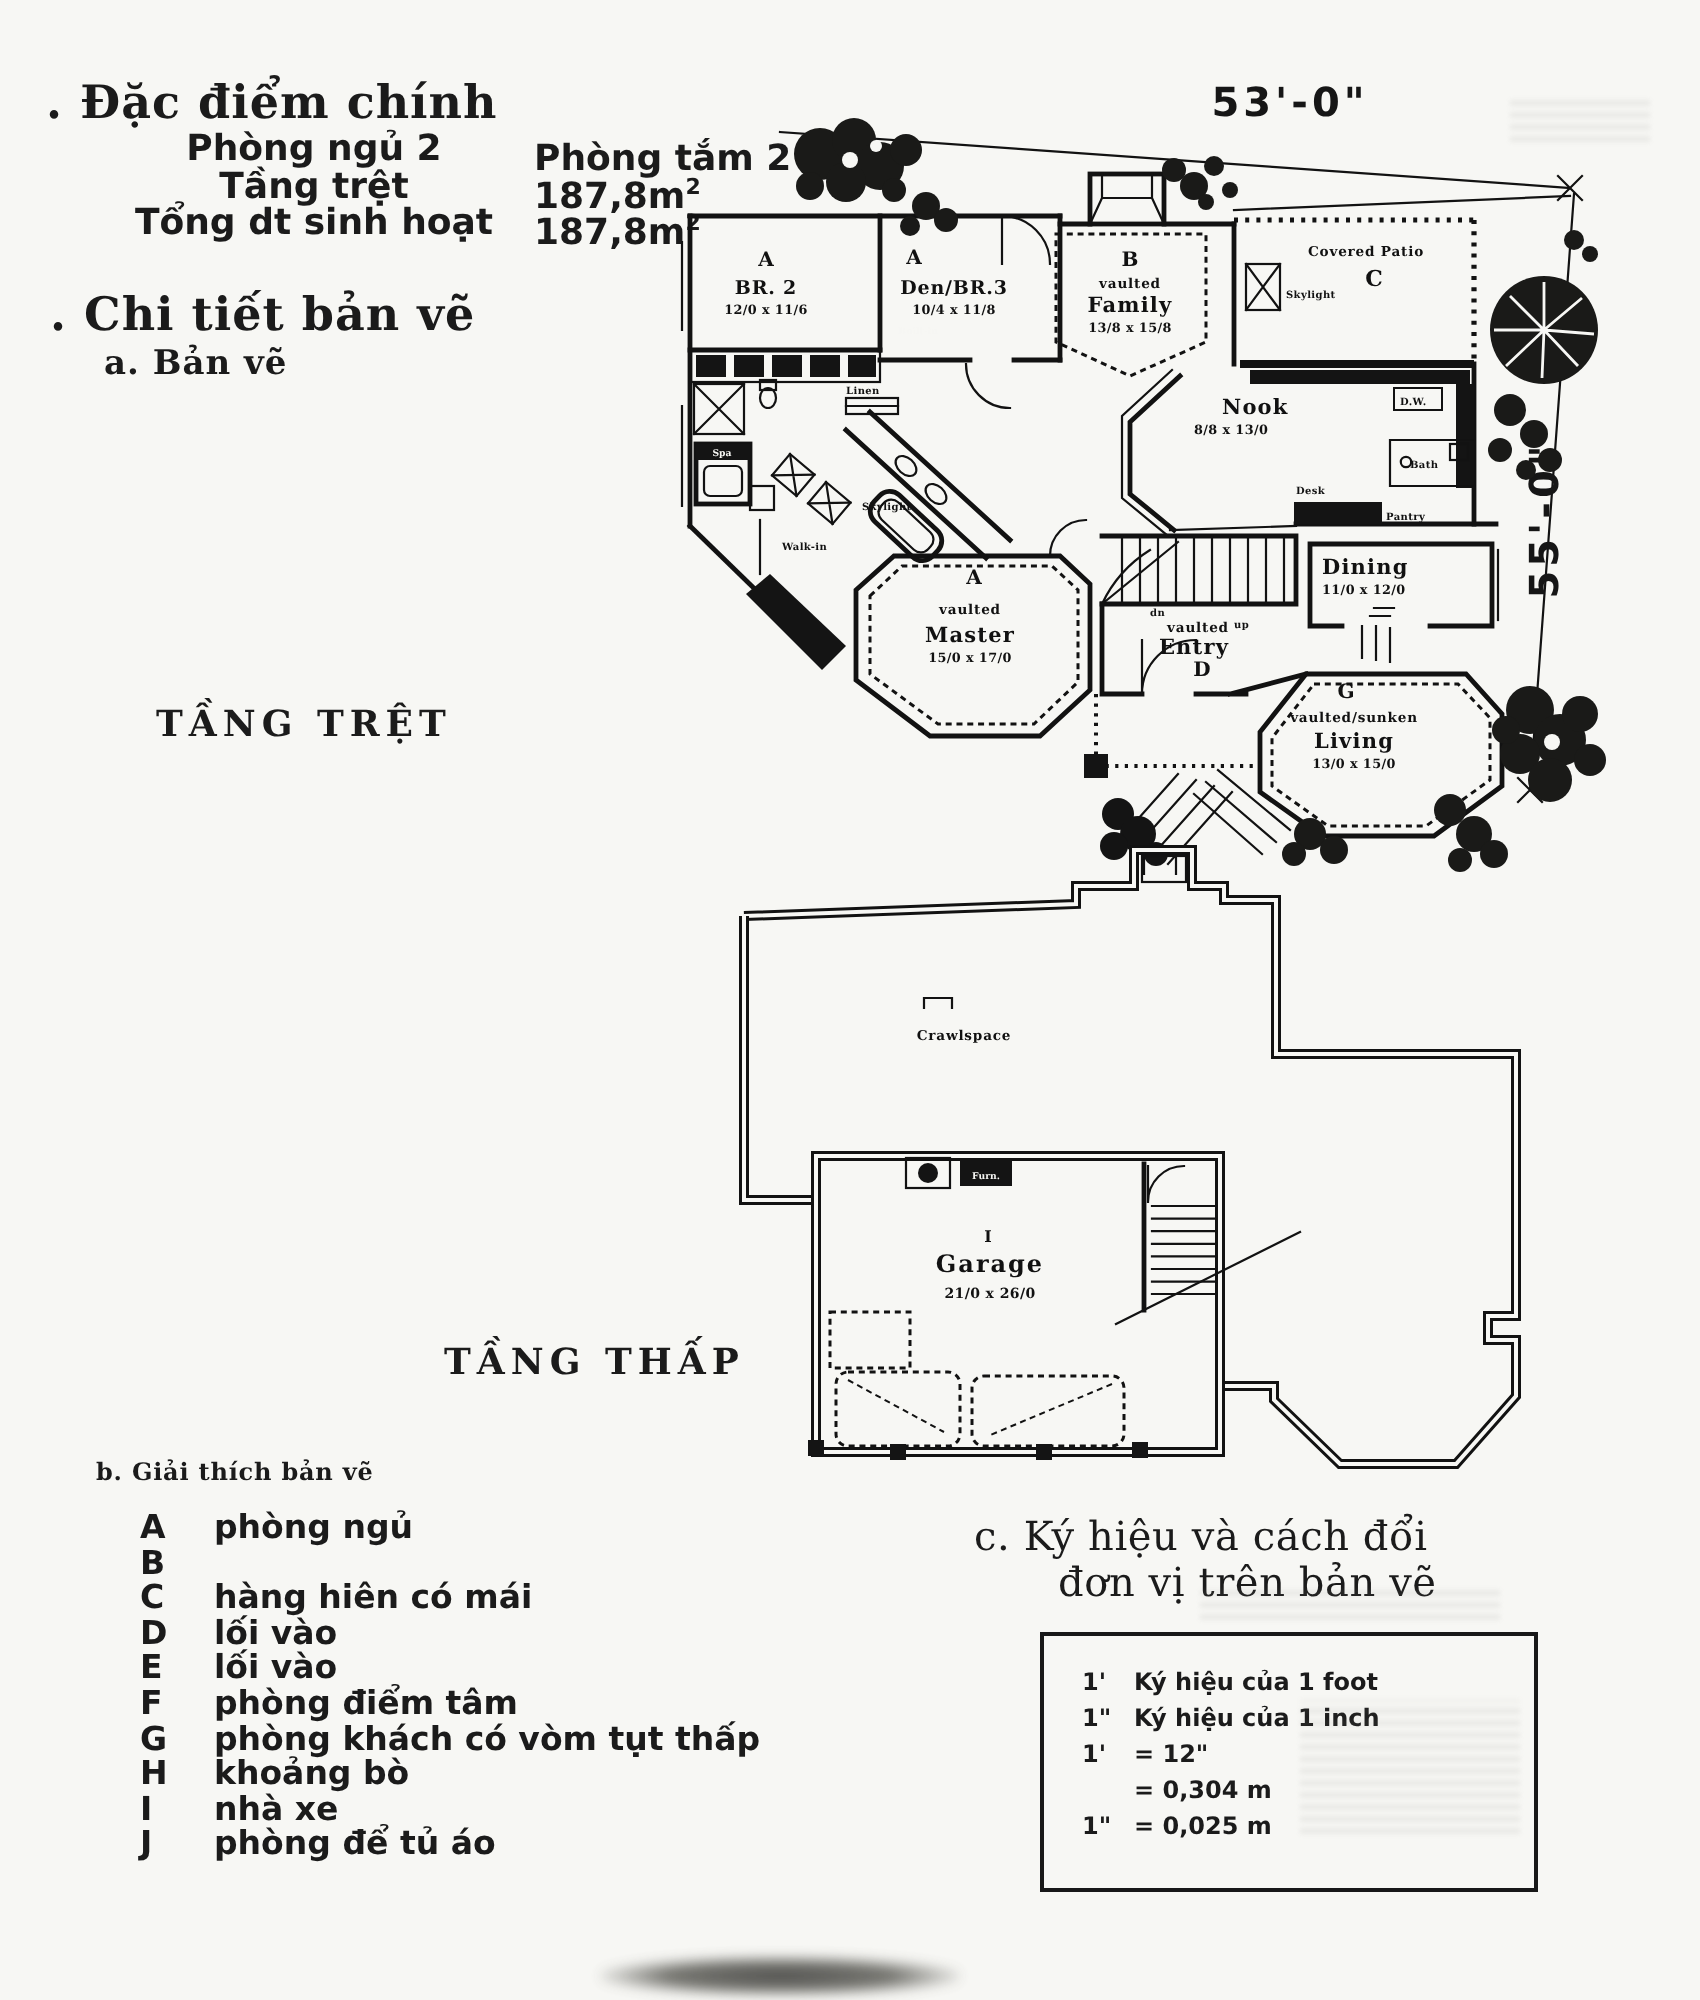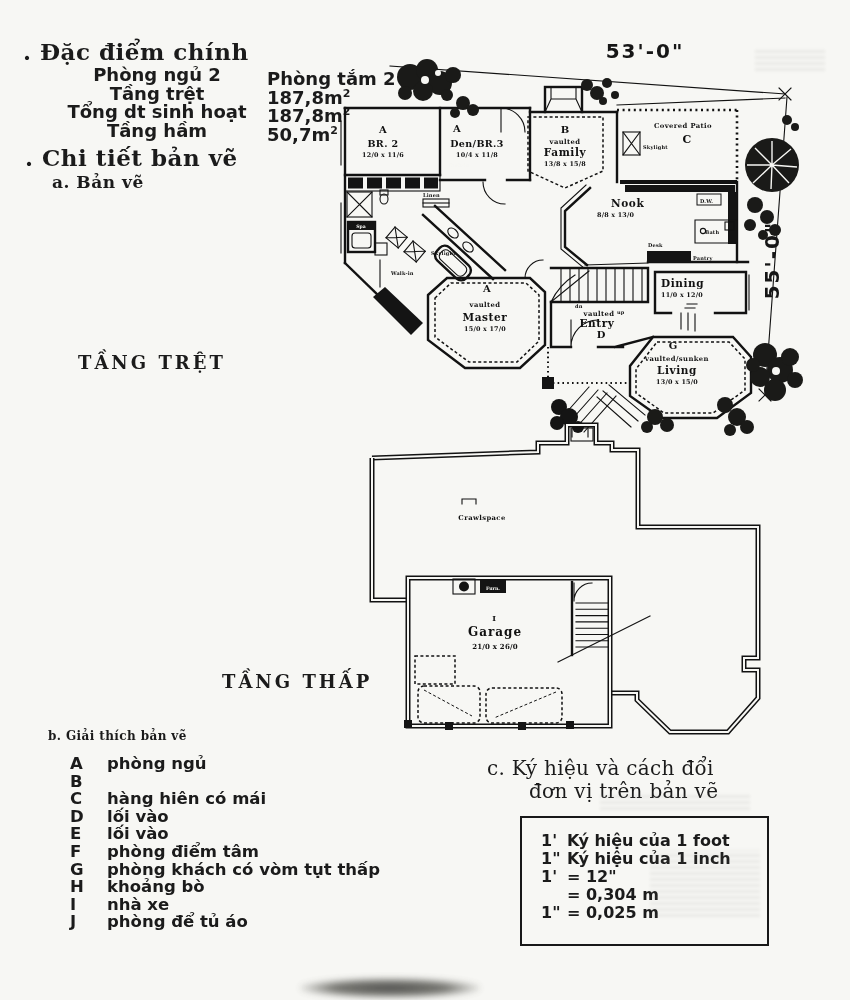--- a/index.html
+++ b/index.html
@@ -15,21 +15,21 @@
   .spec-label{width:220px;}
   .spec-value{white-space:nowrap;}
   .spec-value sup{font-size:11px;}
   .floor-caption{font-family:"DejaVu Serif",serif;font-weight:bold;font-size:18px;letter-spacing:3px;}
   .leg-head{font-family:"DejaVu Serif",serif;font-weight:bold;font-size:12px;letter-spacing:.4px;}
   .leg-row{display:flex;height:17.6px;font-weight:bold;font-size:16.5px;line-height:17.6px;}
   .leg-key{width:37px;padding-left:22px;}
   .secc-head{font-family:"DejaVu Serif",serif;font-weight:normal;font-size:20px;line-height:23px;letter-spacing:.3px;}
   .secc-head .l2{padding-left:42px;display:block;}
   .unit-box{border:2.5px solid #181818;width:245px;height:126px;background:transparent;}
-  .unit-lines{padding:14px 0 0 19px;font-weight:bold;font-size:16px;line-height:18px;}
+  .unit-lines{padding:14px 0 0 19px;font-weight:bold;font-size:12px;line-height:18px;}
   .u-sym{display:inline-block;width:26px;}
   
   svg{overflow:visible;}
   .scan{filter:blur(0.15px);}
   .w{stroke:#121212;stroke-width:2.4;fill:none;stroke-linecap:square;}
   .w2{stroke:#121212;stroke-width:1.1;fill:none;stroke-linecap:square;}
   .thick{stroke:#121212;stroke-width:4;fill:none;}
   .dash{stroke:#121212;stroke-width:1.5;fill:none;stroke-dasharray:3 2.4;}
   .dashth{stroke:#121212;stroke-width:1;fill:none;stroke-dasharray:3 2.2;}
   .dot{stroke:#121212;stroke-width:2.6;fill:none;stroke-dasharray:2 3.6;}
@@ -61,24 +61,20 @@
       <span class="spec-label">Phòng ngủ 2</span>
       <span class="spec-value"><span>Phòng tắm 2</span><sup></sup></span>
     </div>
     <div class="spec-row">
       <span class="spec-label">Tầng trệt</span>
       <span class="spec-value"><span>187,8m</span><sup>2</sup></span>
     </div>
     <div class="spec-row">
       <span class="spec-label">Tổng dt sinh hoạt</span>
       <span class="spec-value"><span>187,8m</span><sup>2</sup></span>
-    </div>
-    <div class="spec-row">
-      <span class="spec-label">Tầng hầm</span>
-      <span class="spec-value"><span>50,7m</span><sup>2</sup></span>
     </div>
   </div>
 
   <div class="abs h-title" style="left:25px;top:144px;">. Chi tiết bản vẽ</div>
   <div class="abs h-title" style="left:52px;top:172px;font-size:17px;">a. Bản vẽ</div>
 
   <div class="abs floor-caption" style="left:78px;top:352px;">TẦNG TRỆT</div>
   <div class="abs floor-caption" style="left:222px;top:671px;">TẦNG THẤP</div>
 
   <svg class="abs scan" style="left:335px;top:25px;" width="515" height="412" viewBox="0 0 515 412">

